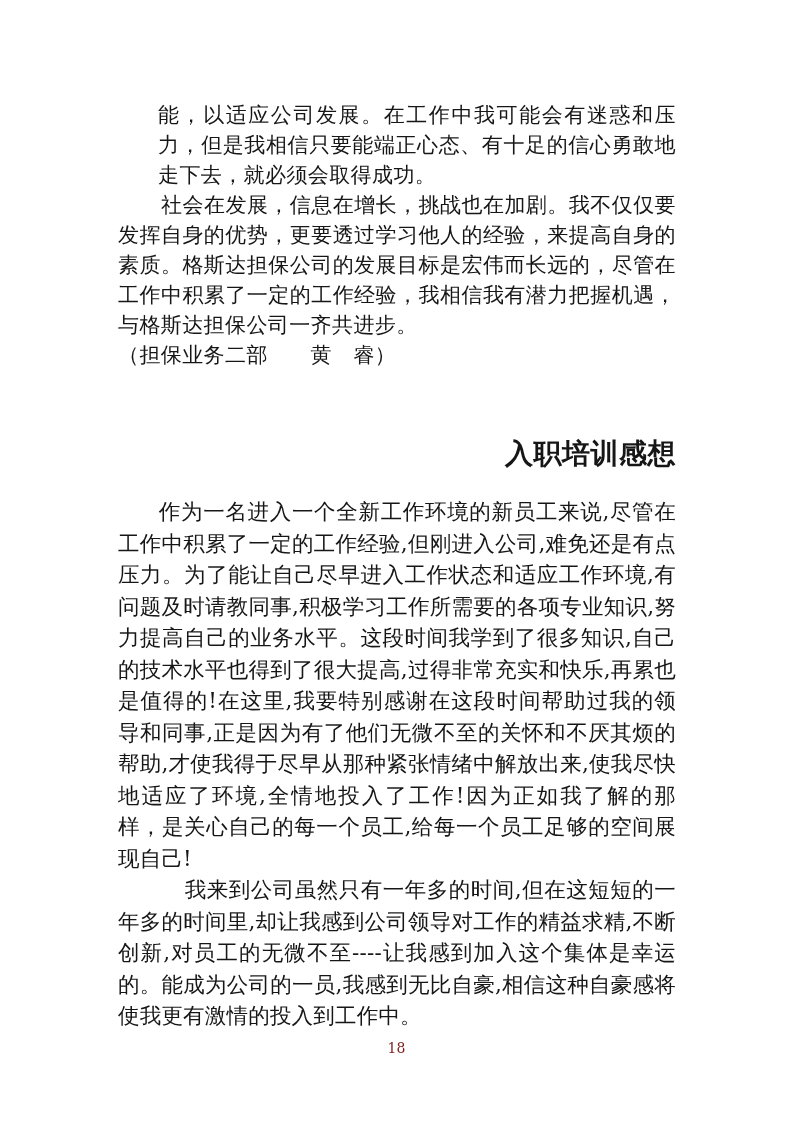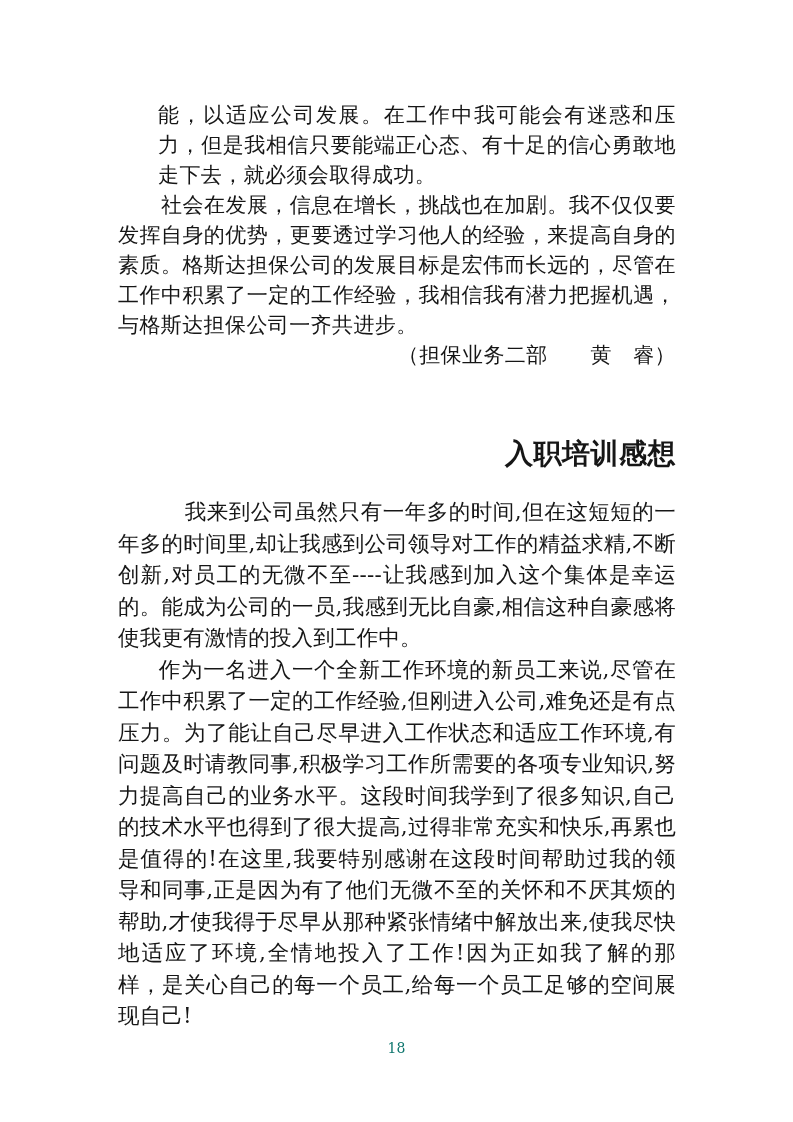--- a/index.html
+++ b/index.html
@@ -30,21 +30,20 @@
     line-height: 30px;
     text-align: justify;
     letter-spacing: 0.4px;
   }
   .noindent { text-indent: 0; margin-left: 40px; }
   .indent2  { text-indent: 2.05em; }
   .signature {
     margin: 0;
     font-size: 21px;
     line-height: 30px;
-    text-align: right;
     letter-spacing: 0.4px;
   }
   
   .title {
     margin: 67px 0 25px 0;
     font-family: "DejaVu Sans", sans-serif;
     font-weight: 700;
     font-size: 28px;
     line-height: 34px;
     text-align: right;
@@ -61,37 +60,37 @@
   .indent3   { text-indent: 3.1em; }
   .indent2b  { text-indent: 1.9em; }
   .pageno {
     position: absolute;
     left: 0;
     right: 0;
     top: 1040px;
     text-align: center;
     font-family: "DejaVu Serif", serif;
     font-size: 14px;
-    color: #0f766e;
+    color: #7f1d1d;
   }
 </style>
 </head>
 <body>
 
 <div class="page">
   <div class="content">
 
     <p class="s1 noindent">能，以适应公司发展。在工作中我可能会有迷惑和压力，但是我相信只要能端正心态、有十足的信心勇敢地走下去，就必须会取得成功。</p>
 
     <p class="s1 indent2">社会在发展，信息在增长，挑战也在加剧。我不仅仅要发挥自身的优势，更要透过学习他人的经验，来提高自身的素质。格斯达担保公司的发展目标是宏伟而长远的，尽管在工作中积累了一定的工作经验，我相信我有潜力把握机遇，与格斯达担保公司一齐共进步。</p>
 
     <p class="signature">（担保业务二部　　黄　睿）</p>
 
     <h1 class="title">入职培训感想</h1>
 
+    <p class="s2 indent2b">作为一名进入一个全新工作环境的新员工来说,尽管在工作中积累了一定的工作经验,但刚进入公司,难免还是有点压力。为了能让自己尽早进入工作状态和适应工作环境,有问题及时请教同事,积极学习工作所需要的各项专业知识,努力提高自己的业务水平。这段时间我学到了很多知识,自己的技术水平也得到了很大提高,过得非常充实和快乐,再累也是值得的!在这里,我要特别感谢在这段时间帮助过我的领导和同事,正是因为有了他们无微不至的关怀和不厌其烦的帮助,才使我得于尽早从那种紧张情绪中解放出来,使我尽快地适应了环境,全情地投入了工作!因为正如我了解的那样，是关心自己的每一个员工,给每一个员工足够的空间展现自己!</p>
+
     <p class="s2 indent3">我来到公司虽然只有一年多的时间,但在这短短的一年多的时间里,却让我感到公司领导对工作的精益求精,不断创新,对员工的无微不至----让我感到加入这个集体是幸运的。能成为公司的一员,我感到无比自豪,相信这种自豪感将使我更有激情的投入到工作中。</p>
-
-    <p class="s2 indent2b">作为一名进入一个全新工作环境的新员工来说,尽管在工作中积累了一定的工作经验,但刚进入公司,难免还是有点压力。为了能让自己尽早进入工作状态和适应工作环境,有问题及时请教同事,积极学习工作所需要的各项专业知识,努力提高自己的业务水平。这段时间我学到了很多知识,自己的技术水平也得到了很大提高,过得非常充实和快乐,再累也是值得的!在这里,我要特别感谢在这段时间帮助过我的领导和同事,正是因为有了他们无微不至的关怀和不厌其烦的帮助,才使我得于尽早从那种紧张情绪中解放出来,使我尽快地适应了环境,全情地投入了工作!因为正如我了解的那样，是关心自己的每一个员工,给每一个员工足够的空间展现自己!</p>
 
   </div>
 
   <div class="pageno">18</div>
 </div>
 
 </body></html>

